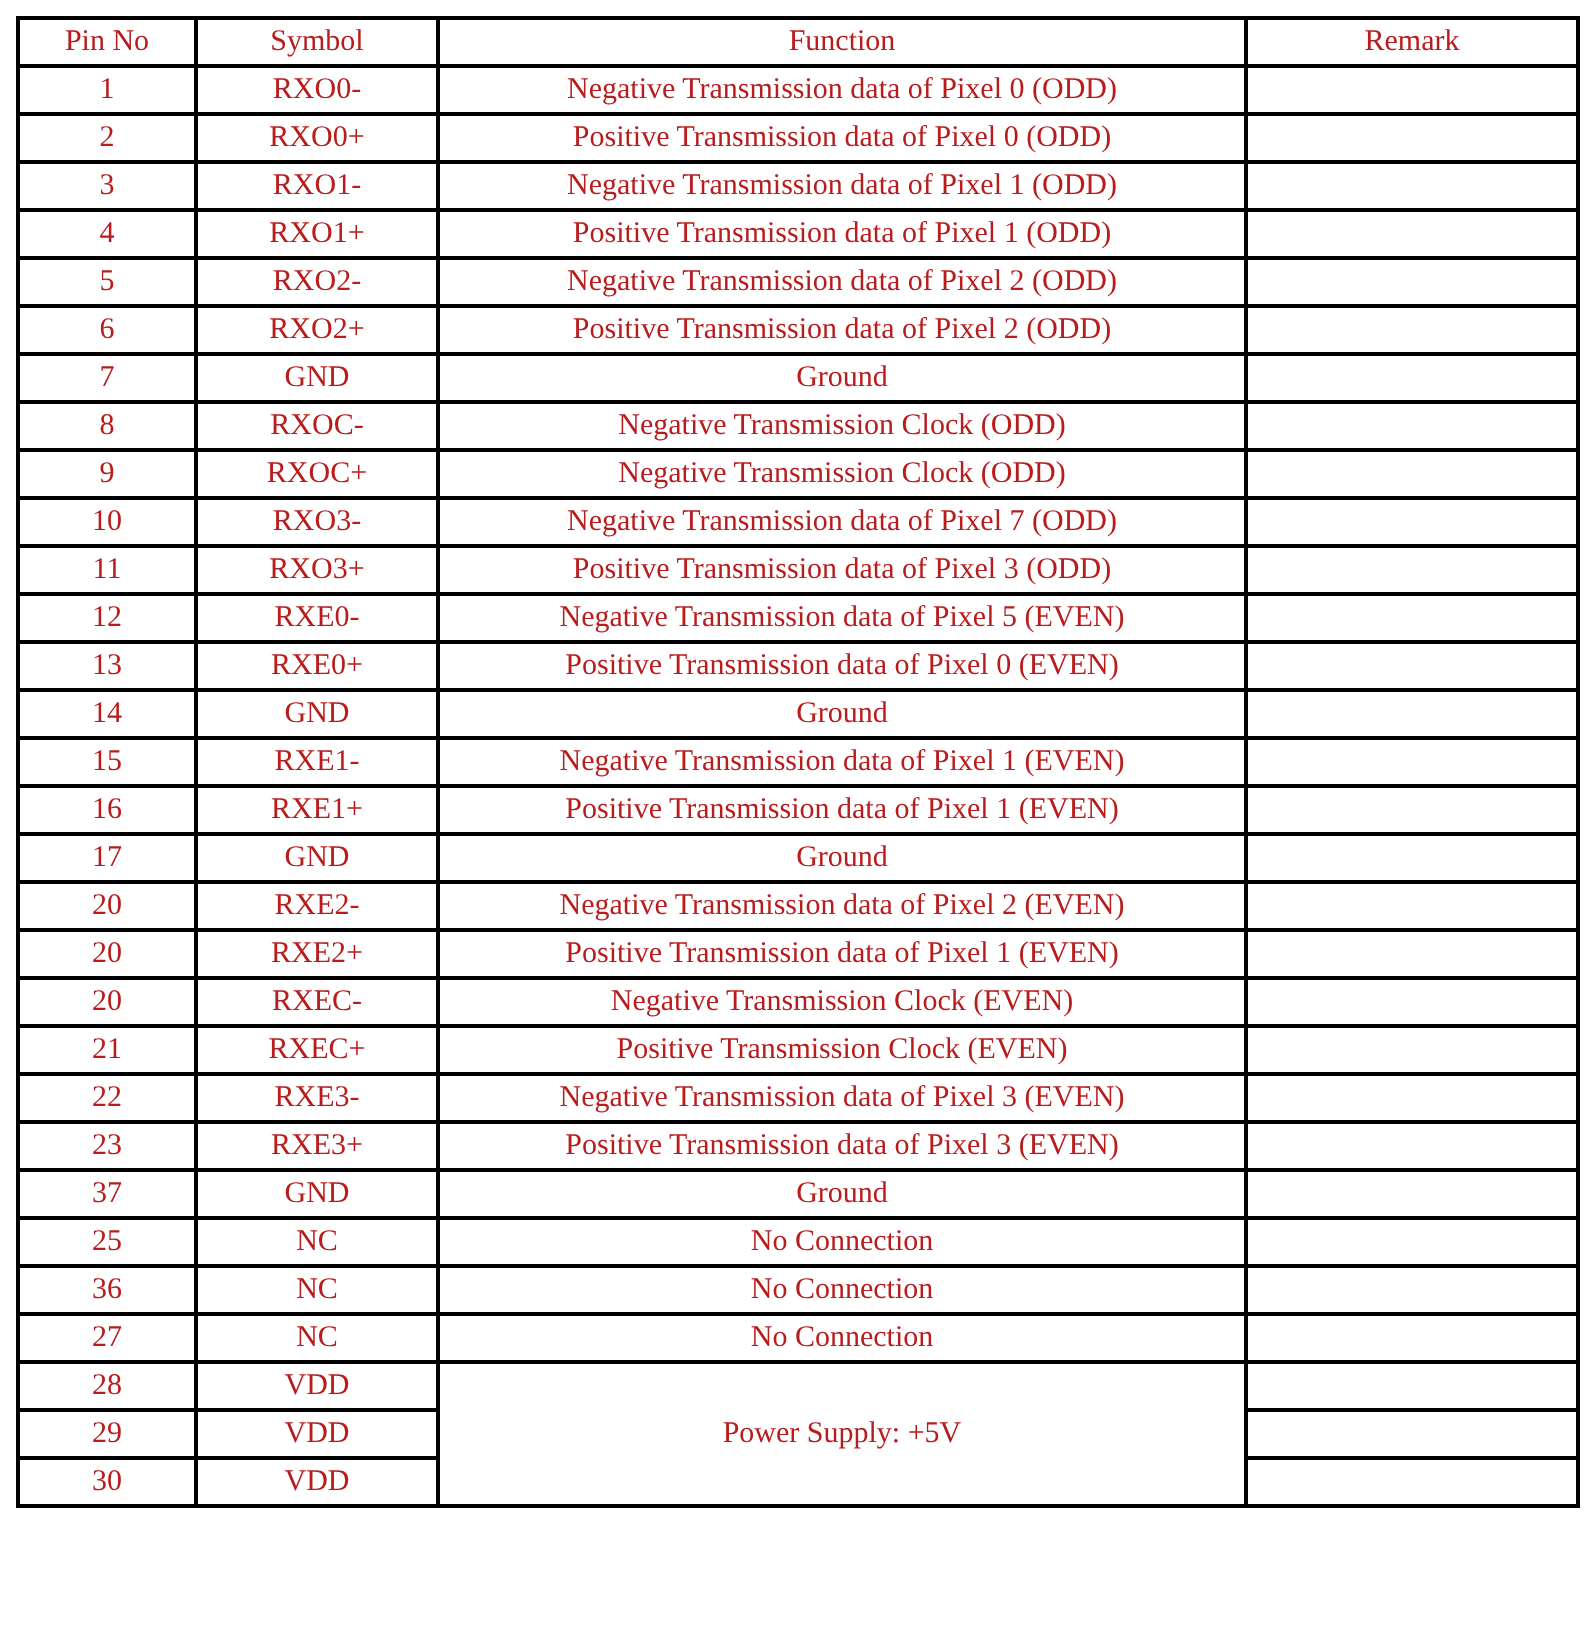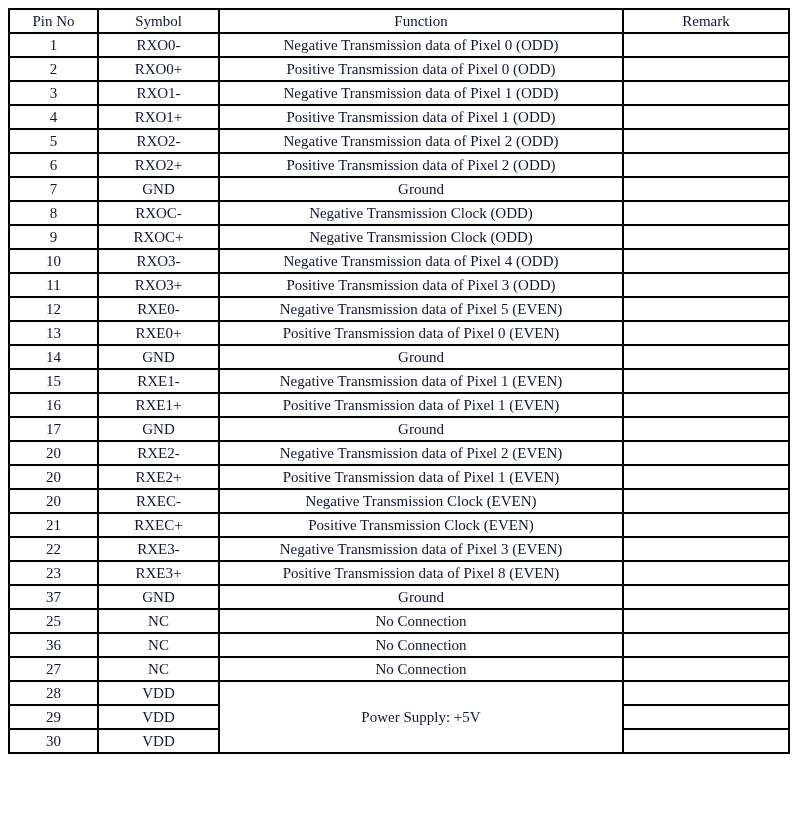--- a/index.html
+++ b/index.html
@@ -7,21 +7,21 @@
     padding: 0;
     background: #ffffff;
   }
   .page {
     width: 792px;
     height: 813px;
     background: #ffffff;
     box-sizing: border-box;
     padding: 8px 4px 5px 8px;
     font-family: "Liberation Serif", "DejaVu Serif", serif;
-    color: #0f172a;
+    color: #b91c1c;
   }
   table.pin-table {
     border-collapse: collapse;
     width: 780px;
     table-layout: fixed;
   }
   .pin-table th,
   .pin-table td {
     border: 2px solid #000000;
     text-align: center;
@@ -108,21 +108,21 @@
         </tr>
         <tr>
           <td>9</td>
           <td>RXOC+</td>
           <td>Negative Transmission Clock (ODD)</td>
           <td></td>
         </tr>
         <tr>
           <td>10</td>
           <td>RXO3-</td>
-          <td>Negative Transmission data of Pixel 4 (ODD)</td>
+          <td>Negative Transmission data of Pixel 7 (ODD)</td>
           <td></td>
         </tr>
         <tr>
           <td>11</td>
           <td>RXO3+</td>
           <td>Positive Transmission data of Pixel 3 (ODD)</td>
           <td></td>
         </tr>
         <tr>
           <td>12</td>
@@ -186,21 +186,21 @@
         </tr>
         <tr>
           <td>22</td>
           <td>RXE3-</td>
           <td>Negative Transmission data of Pixel 3 (EVEN)</td>
           <td></td>
         </tr>
         <tr>
           <td>23</td>
           <td>RXE3+</td>
-          <td>Positive Transmission data of Pixel 8 (EVEN)</td>
+          <td>Positive Transmission data of Pixel 3 (EVEN)</td>
           <td></td>
         </tr>
         <tr>
           <td>37</td>
           <td>GND</td>
           <td>Ground</td>
           <td></td>
         </tr>
         <tr>
           <td>25</td>

